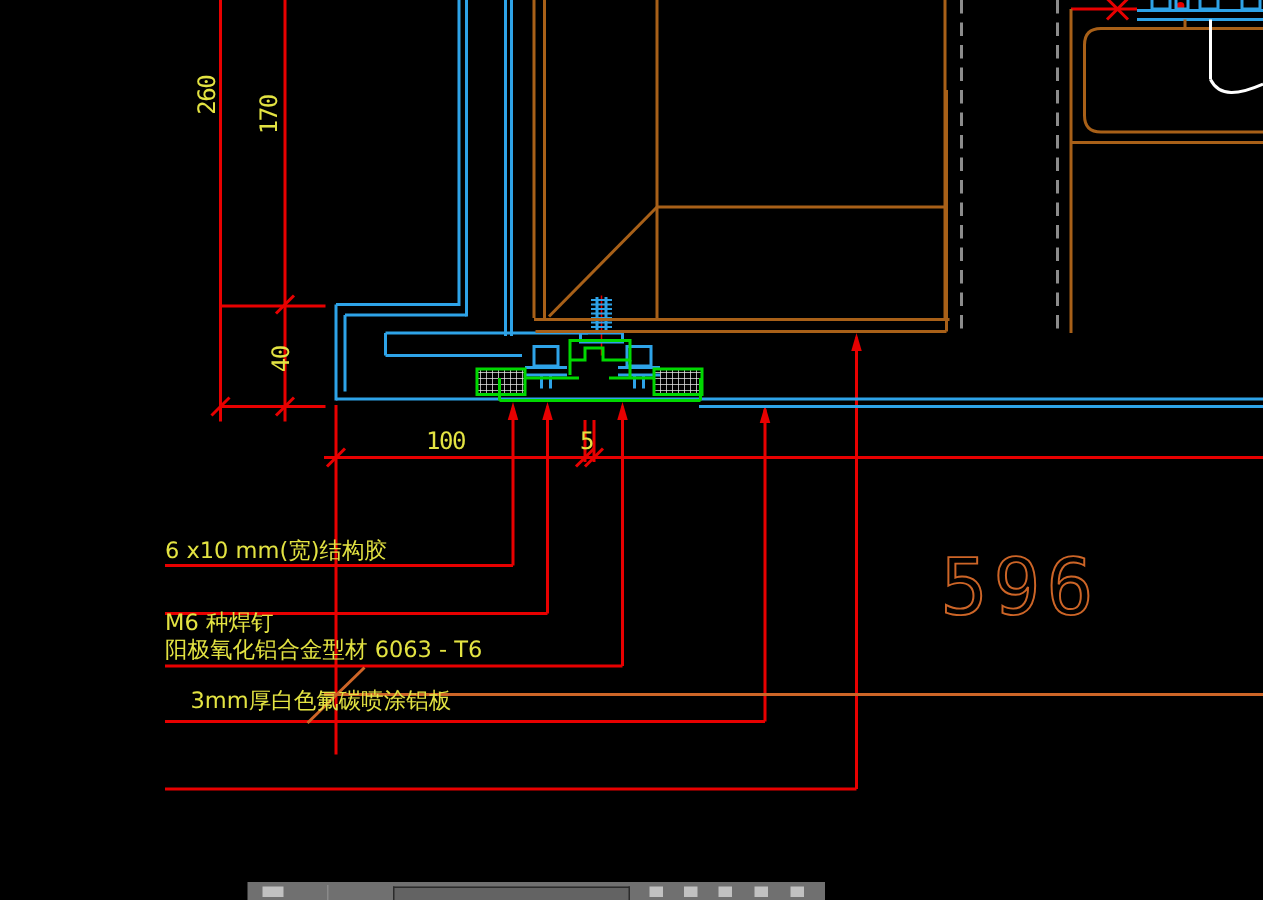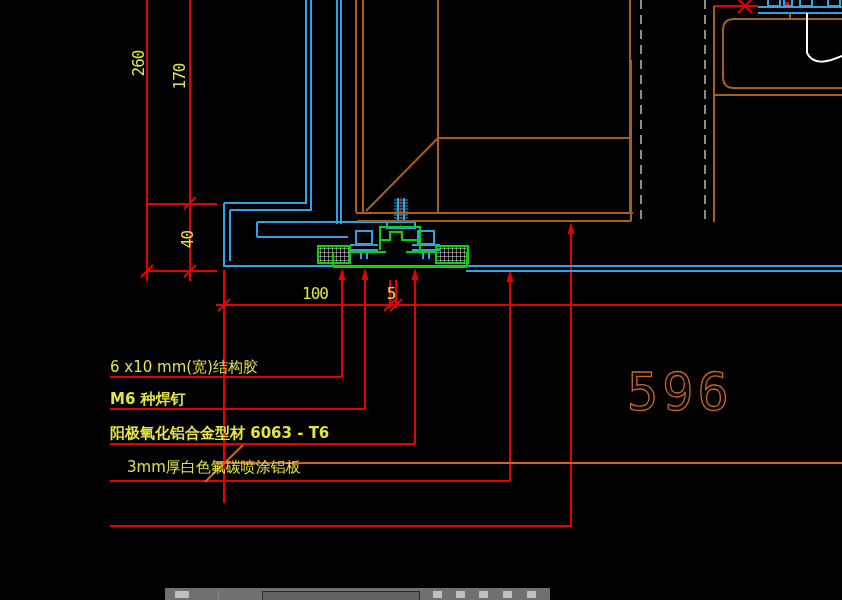--- a/index.html
+++ b/index.html
@@ -135,26 +135,26 @@
 
     <g stroke="#cd6527" stroke-width="2" fill="none">
       <path d="M216,463 H842"></path>
       <path d="M205,482 L243,445"></path>
     </g>
   </svg>
 
   <div class="txt dimnum vert" style="left:118px;top:54px;width:40px;">260</div>
   <div class="txt dimnum vert" style="left:159px;top:67px;width:40px;">170</div>
   <div class="txt dimnum vert" style="left:167px;top:230px;width:40px;">40</div>
-  <div class="txt dimnum" style="left:284px;top:284px;width:44px;text-align:right;">100</div>
+  <div class="txt dimnum" style="left:284px;top:284px;width:44px;text-align:left;">100</div>
   <div class="txt dimnum" style="left:383px;top:284px;width:16px;text-align:center;">5</div>
 
   <div class="txt callout" style="left:110px;top:358px;">6 x10 mm(宽)结构胶</div>
-  <div class="txt callout" style="left:110px;top:390px;font-weight:bold;">M6 种焊钉</div>
-  <div class="txt callout" style="left:110px;top:424px;font-weight:bold;">阳极氧化铝合金型材 6063 - T6</div>
+  <div class="txt callout" style="left:110px;top:406px;">M6 种焊钉</div>
+  <div class="txt callout" style="left:110px;top:424px;">阳极氧化铝合金型材 6063 - T6</div>
   <div class="txt callout" style="left:110px;top:458px;margin-left:17px;">3mm厚白色氟碳喷涂铝板</div>
 
   <div class="detail-num" style="left:627px;top:362px;">596</div>
 
   <div class="taskbar">
     <div class="tb-icon" style="left:10px;width:14px;"></div>
     <div class="tb-div"></div>
     <div class="tb-box"></div>
     <div class="tb-icon" style="left:268px;"></div>
     <div class="tb-icon" style="left:291px;"></div>

